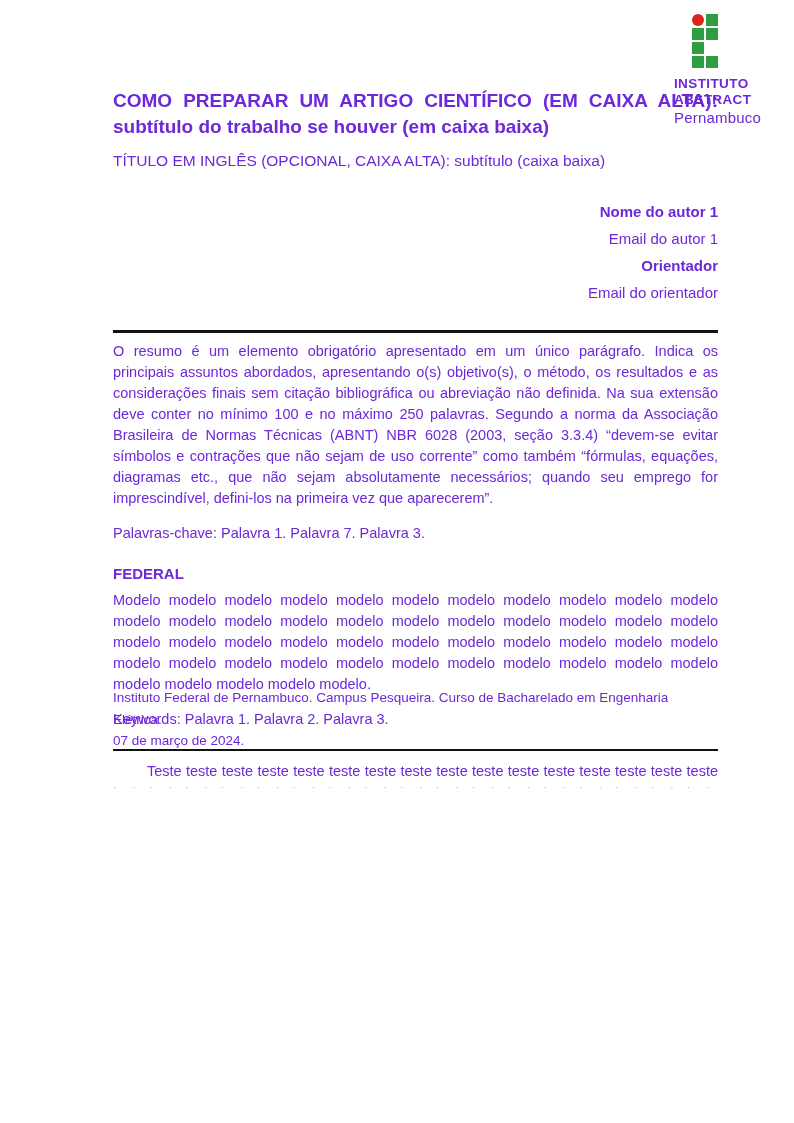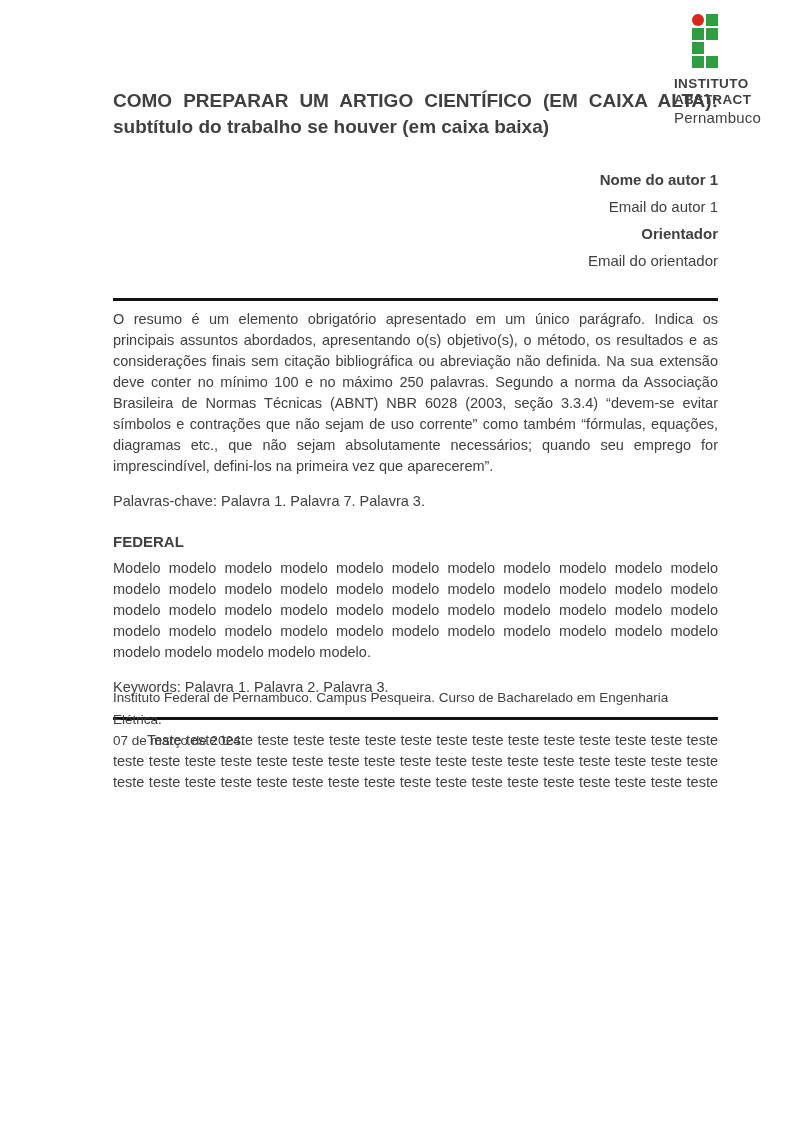--- a/index.html
+++ b/index.html
@@ -2,21 +2,21 @@
 <html><head>
 <meta charset="utf-8">
 <style>
   html, body { margin: 0; padding: 0; background: #ffffff; }
   .page {
     position: relative;
     width: 794px;
     height: 788px;
     background: #ffffff;
     font-family: "Liberation Sans", sans-serif;
-    color: #404040;
+    color: #6d28d9;
     overflow: hidden;
     border-radius: 11px;
   }
 
   
   .brand {
     position: absolute;
     top: 14px;
     right: 33px;
     text-align: left;
@@ -100,20 +100,21 @@
       <span class="cell sq"></span>
     </div>
     <div class="brand-line">INSTITUTO</div>
     <div class="brand-line">ABSTRACT</div>
     <div class="brand-sub">Pernambuco</div>
   </div>
 
   <main class="content">
 
     <h1 class="title-pt">COMO PREPARAR UM ARTIGO CIENTÍFICO (EM CAIXA ALTA): subtítulo do trabalho se houver (em caixa baixa)</h1>
+    <h2 class="title-en">TÍTULO EM INGLÊS (OPCIONAL, CAIXA ALTA): subtítulo (caixa baixa)</h2>
 
     <div class="authors">
       <div class="bold">Nome do autor 1</div>
       <div>Email do autor 1</div>
       <div class="bold">Orientador</div>
       <div>Email do orientador</div>
     </div>
 
     <hr class="rule">
 

